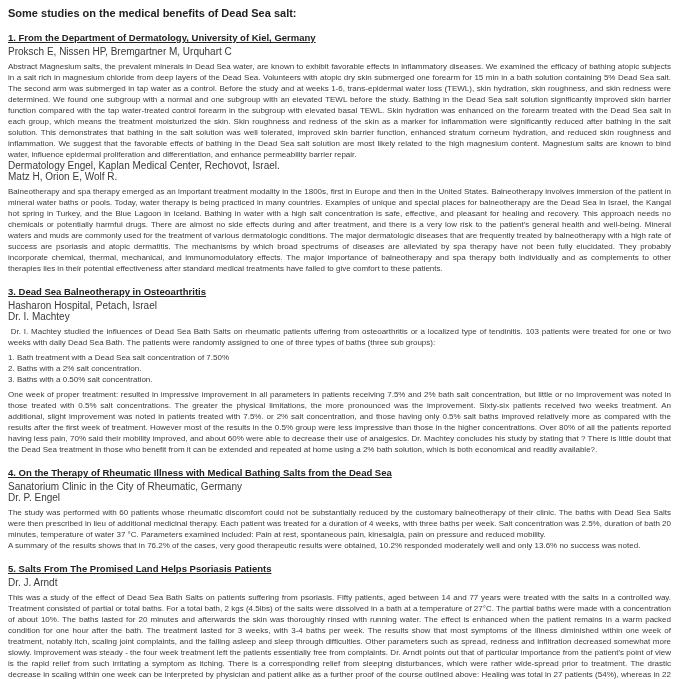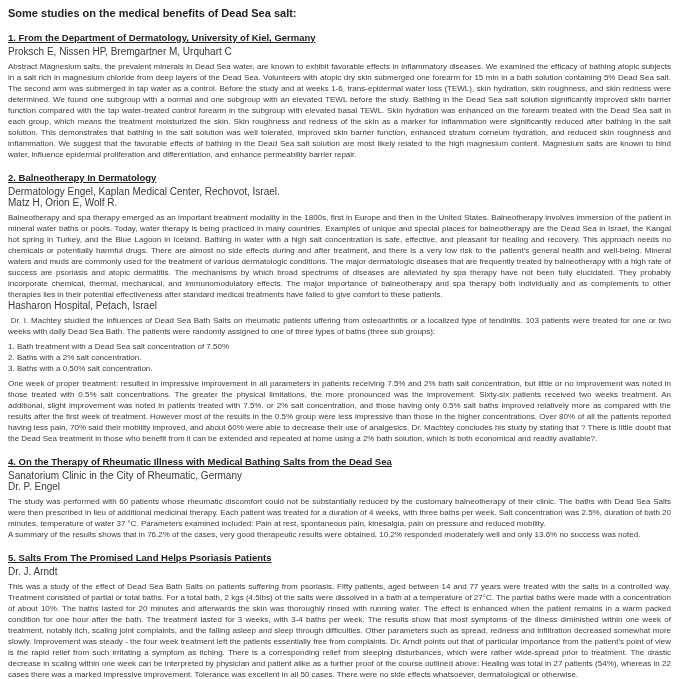--- a/index.html
+++ b/index.html
@@ -53,27 +53,28 @@
 
 <div class="doc">
   <h1 class="doc-title">Some studies on the medical benefits of Dead Sea salt:</h1>
   <div id="sections-container">
       <section class="study">
         <h2 class="section-heading">1. From the Department of Dermatology, University of Kiel, Germany</h2>
         <div class="meta-line">Proksch E, Nissen HP, Bremgartner M, Urquhart C</div>
         <p class="para">Abstract Magnesium salts, the prevalent minerals in Dead Sea water, are known to exhibit favorable effects in inflammatory diseases. We examined the efficacy of bathing atopic subjects in a salt rich in magnesium chloride from deep layers of the Dead Sea. Volunteers with atopic dry skin submerged one forearm for 15 min in a bath solution containing 5% Dead Sea salt. The second arm was submerged in tap water as a control. Before the study and at weeks 1-6, trans-epidermal water loss (TEWL), skin hydration, skin roughness, and skin redness were determined. We found one subgroup with a normal and one subgroup with an elevated TEWL before the study. Bathing in the Dead Sea salt solution significantly improved skin barrier function compared with the tap water-treated control forearm in the subgroup with elevated basal TEWL. Skin hydration was enhanced on the forearm treated with the Dead Sea salt in each group, which means the treatment moisturized the skin. Skin roughness and redness of the skin as a marker for inflammation were significantly reduced after bathing in the salt solution. This demonstrates that bathing in the salt solution was well tolerated, improved skin barrier function, enhanced stratum corneum hydration, and reduced skin roughness and inflammation. We suggest that the favorable effects of bathing in the Dead Sea salt solution are most likely related to the high magnesium content. Magnesium salts are known to bind water, influence epidermal proliferation and differentiation, and enhance permeability barrier repair.</p>
       </section>
       <section class="study">
-        <h2 class="section-heading">2. Balneotherapy In Dermatology</h2>
         <div class="meta-line">Dermatology Engel, Kaplan Medical Center, Rechovot, Israel.</div>
         <div class="meta-line">Matz H, Orion E, Wolf R.</div>
         <p class="para">Balneotherapy and spa therapy emerged as an important treatment modality in the 1800s, first in Europe and then in the United States. Balneotherapy involves immersion of the patient in mineral water baths or pools. Today, water therapy is being practiced in many countries. Examples of unique and special places for balneotherapy are the Dead Sea in Israel, the Kangal hot spring in Turkey, and the Blue Lagoon in Iceland. Bathing in water with a high salt concentration is safe, effective, and pleasant for healing and recovery. This approach needs no chemicals or potentially harmful drugs. There are almost no side effects during and after treatment, and there is a very low risk to the patient's general health and well-being. Mineral waters and muds are commonly used for the treatment of various dermatologic conditions. The major dermatologic diseases that are frequently treated by balneotherapy with a high rate of success are psoriasis and atopic dermatitis. The mechanisms by which broad spectrums of diseases are alleviated by spa therapy have not been fully elucidated. They probably incorporate chemical, thermal, mechanical, and immunomodulatory effects. The major importance of balneotherapy and spa therapy both individually and as complements to other therapies lies in their potential effectiveness after standard medical treatments have failed to give comfort to these patients.</p>
       </section>
       <section class="study">
+        <h2 class="section-heading">3. Dead Sea Balneotherapy in Osteoarthritis</h2>
         <div class="meta-line">Hasharon Hospital, Petach, Israel</div>
+        <div class="meta-line">Dr. I. Machtey</div>
         <p class="para">&nbsp;Dr. I. Machtey studied the influences of Dead Sea Bath Salts on rheumatic patients uffering from osteoarthritis or a localized type of tendinitis. 103 patients were treated for one or two weeks with daily Dead Sea Bath. The patients were randomly assigned to one of three types of baths (three sub groups):</p>
         <p class="para">1. Bath treatment with a Dead Sea salt concentration of 7.50%
 2. Baths with a 2% salt concentration.
 3. Baths with a 0.50% salt concentration.</p>
         <p class="para">One week of proper treatment: resulted in impressive improvement in all parameters in patients receiving 7.5% and 2% bath salt concentration, but little or no improvement was noted in those treated with 0.5% salt concentrations. The greater the physical limitations, the more pronounced was the improvement. Sixty-six patients received two weeks treatment. An additional, slight improvement was noted in patients treated with 7.5%. or 2% salt concentration, and those having only 0.5% salt baths improved relatively more as compared with the results after the first week of treatment. However most of the results in the 0.5% group were less impressive than those in the higher concentrations. Over 80% of all the patients reported having less pain, 70% said their mobility improved, and about 60% were able to decrease their use of analgesics. Dr. Machtey concludes his study by stating that ? There is little doubt that the Dead Sea treatment in those who benefit from it can be extended and repeated at home using a 2% bath solution, which is both economical and readily available?.</p>
       </section>
       <section class="study">
         <h2 class="section-heading">4. On the Therapy of Rheumatic Illness with Medical Bathing Salts from the Dead Sea</h2>
         <div class="meta-line">Sanatorium Clinic in the City of Rheumatic, Germany</div>
         <div class="meta-line">Dr. P. Engel</div>

